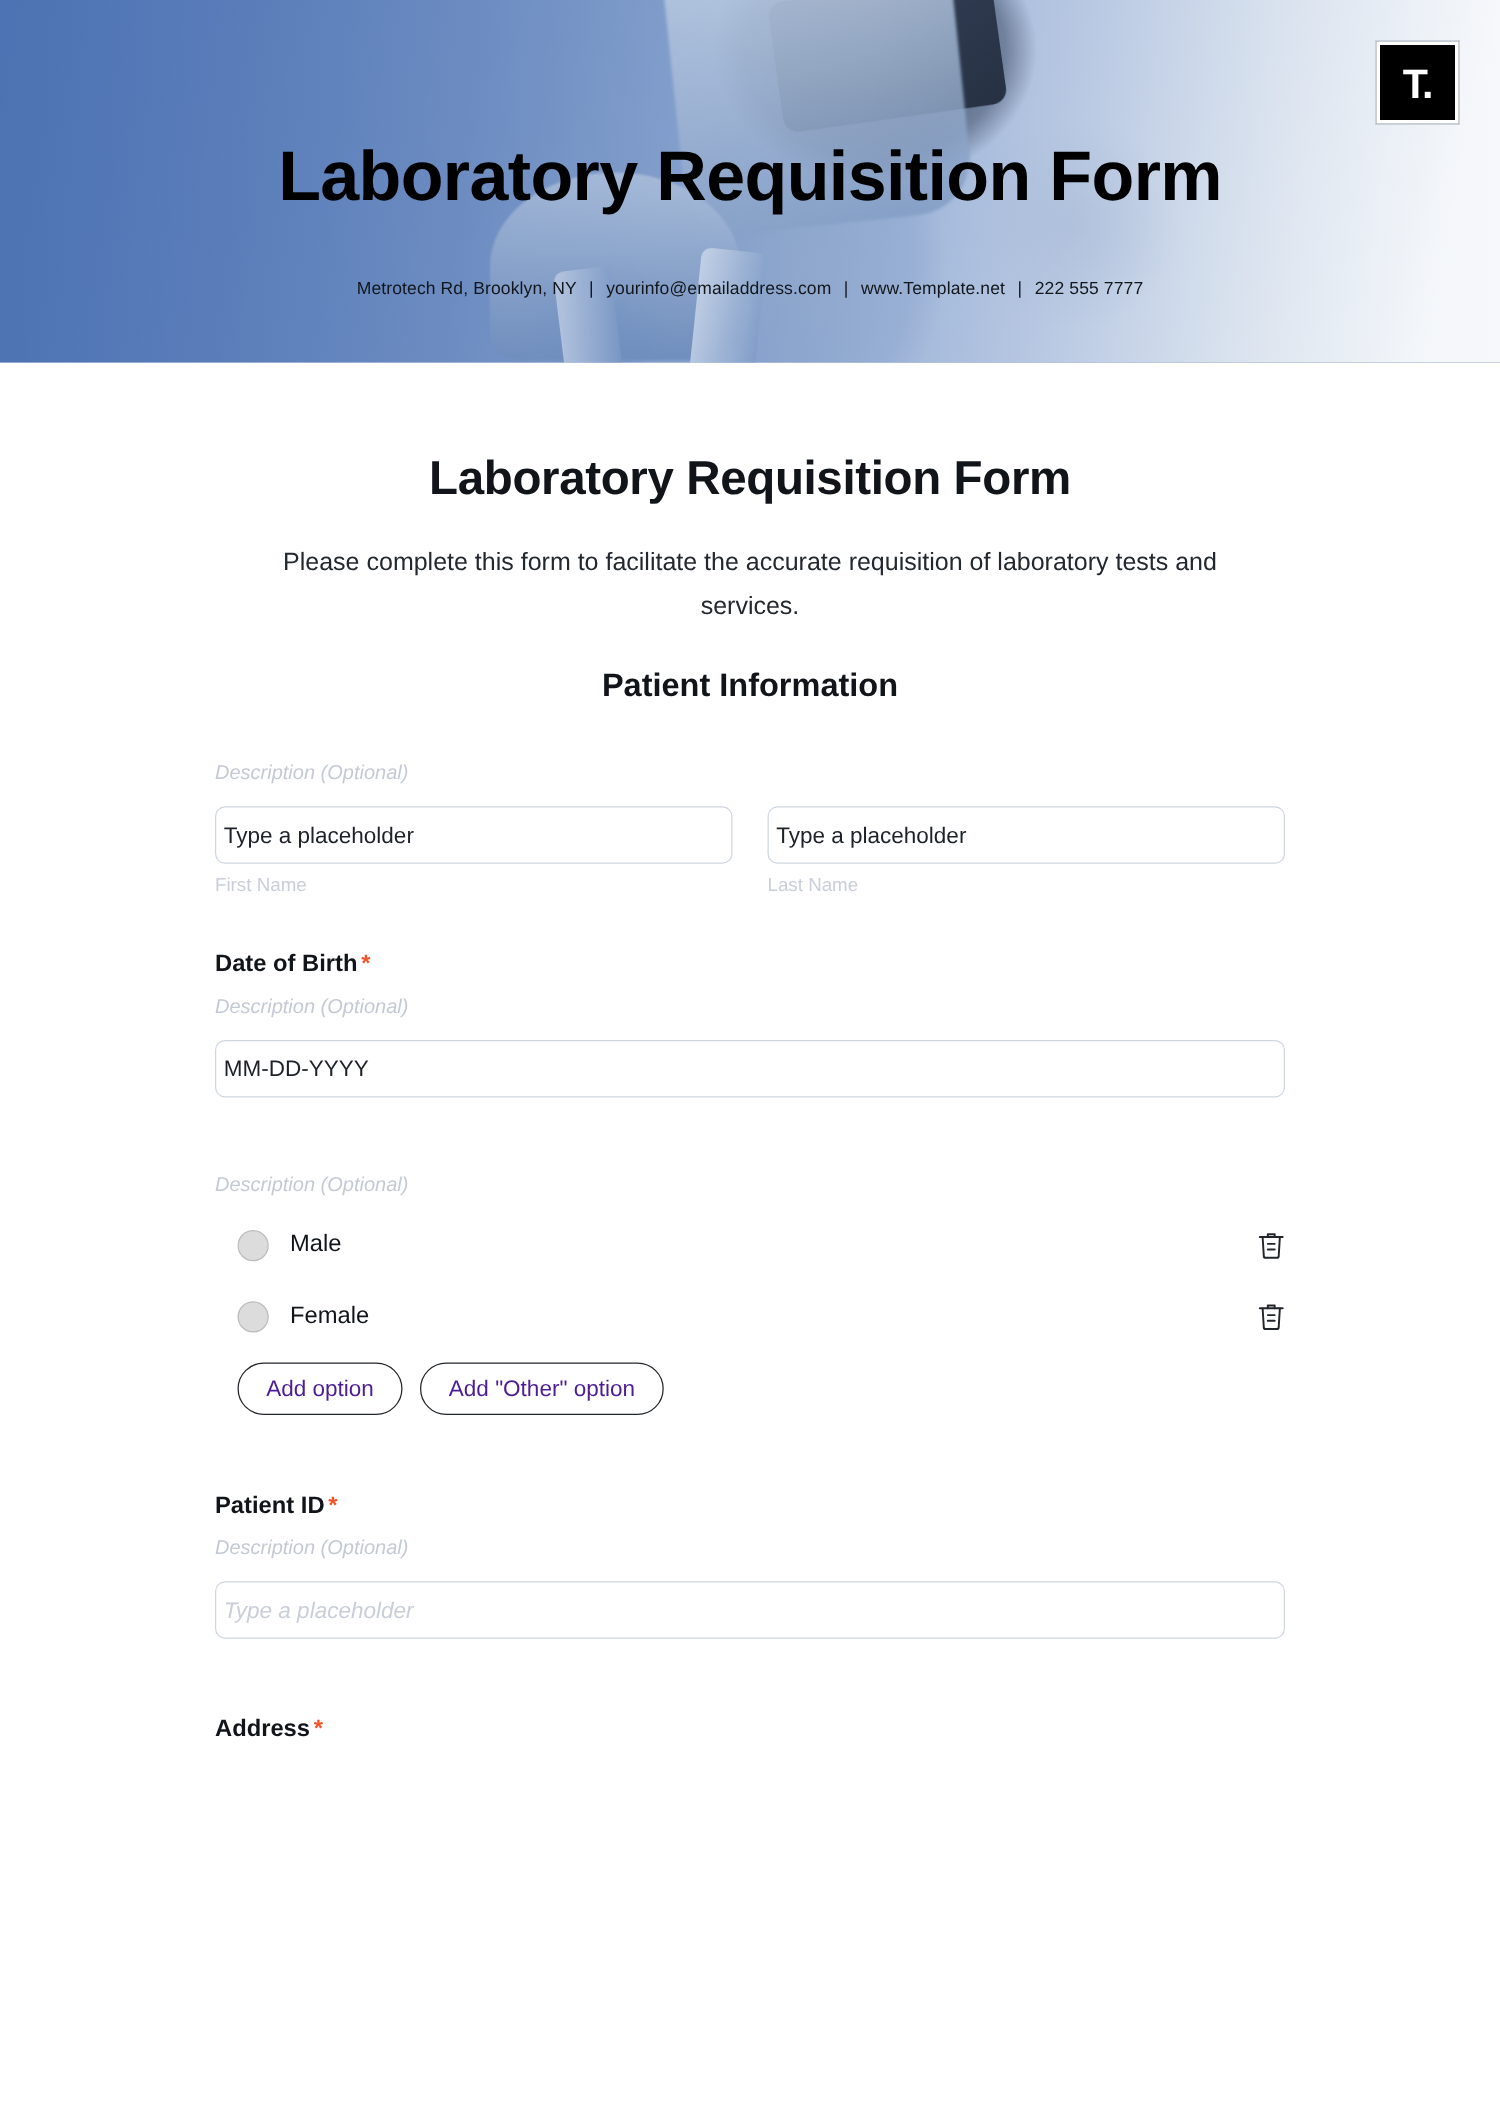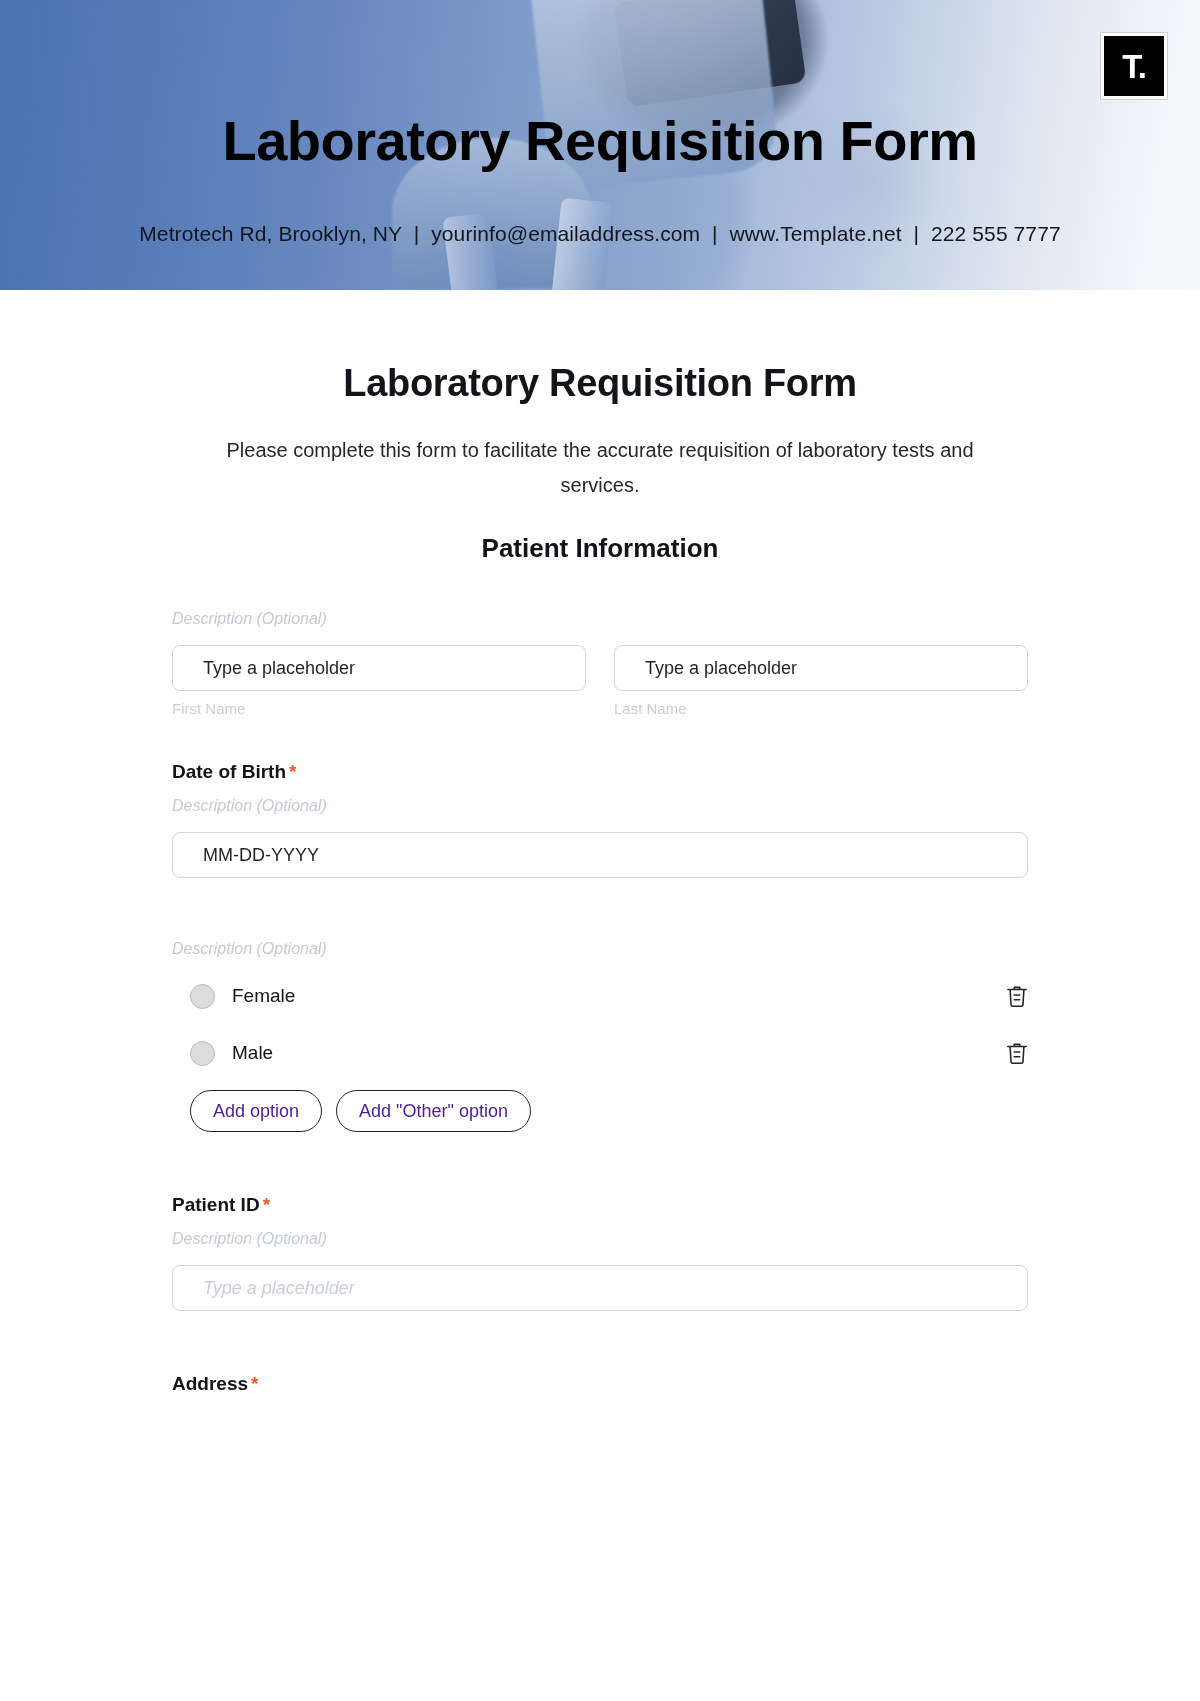--- a/index.html
+++ b/index.html
@@ -74,21 +74,21 @@
     text-align: center;
     font-size: 56px;
     font-weight: 700;
     letter-spacing: -0.5px;
     color: #000000;
   }
   .banner-contact {
     position: absolute;
     left: 0; right: 0; top: 222px;
     text-align: center;
-    font-size: 21px;
+    font-size: 14px;
     font-weight: 500;
     color: #12161c;
     letter-spacing: 0.1px;
   }
   .banner-contact .sep { padding: 0 6px; }
   .logo {
     position: absolute;
     right: 33px; top: 33px;
     width: 66px; height: 66px;
     background: #000000;
@@ -153,21 +153,21 @@
     font-size: 15px;
     color: #c9ced8;
     margin-top: 9px;
   }
 
   .input {
     width: 100%;
     height: 46px;
     border: 1px solid #cfd6e0;
     border-radius: 8px;
-    padding: 0 30px;
+    padding: 0 6px;
     font-size: 18px;
     color: #1e2228;
     background: #ffffff;
     font-family: "Liberation Sans", sans-serif;
     display: flex;
     align-items: center;
   }
   .input.ph { color: #c9ced8; font-style: italic; }
 
   .row2 { display: flex; gap: 28px; }
@@ -269,44 +269,44 @@
       </div>
       <div class="field-desc">Description (Optional)</div>
       <div class="input">MM-DD-YYYY</div>
     </div>
 
     <div class="field gap-lg">
       <div class="field-desc">Description (Optional)</div>
 
       <div class="opt-row">
         <span class="radio"></span>
+        <span class="opt-label">Male</span>
+        <span class="trash">
+          <svg viewBox="0 0 24 26" width="22" height="24" fill="none" stroke="#22262b" stroke-width="1.7" stroke-linecap="round" stroke-linejoin="round">
+            <path d="M2 6h20"></path>
+            <path d="M9 6V3.6h6V6"></path>
+            <path d="M4.5 6.5l1 16.2a1.6 1.6 0 0 0 1.6 1.5h9.8a1.6 1.6 0 0 0 1.6-1.5l1-16.2"></path>
+            <path d="M9 12h6M9 17h6"></path>
+          </svg>
+        </span>
+      </div>
+
+      <div class="opt-row">
+        <span class="radio"></span>
         <span class="opt-label">Female</span>
         <span class="trash">
           <svg viewBox="0 0 24 26" width="22" height="24" fill="none" stroke="#22262b" stroke-width="1.7" stroke-linecap="round" stroke-linejoin="round">
             <path d="M2 6h20"></path>
             <path d="M9 6V3.6h6V6"></path>
             <path d="M4.5 6.5l1 16.2a1.6 1.6 0 0 0 1.6 1.5h9.8a1.6 1.6 0 0 0 1.6-1.5l1-16.2"></path>
             <path d="M9 12h6M9 17h6"></path>
           </svg>
         </span>
       </div>
 
-      <div class="opt-row">
-        <span class="radio"></span>
-        <span class="opt-label">Male</span>
-        <span class="trash">
-          <svg viewBox="0 0 24 26" width="22" height="24" fill="none" stroke="#22262b" stroke-width="1.7" stroke-linecap="round" stroke-linejoin="round">
-            <path d="M2 6h20"></path>
-            <path d="M9 6V3.6h6V6"></path>
-            <path d="M4.5 6.5l1 16.2a1.6 1.6 0 0 0 1.6 1.5h9.8a1.6 1.6 0 0 0 1.6-1.5l1-16.2"></path>
-            <path d="M9 12h6M9 17h6"></path>
-          </svg>
-        </span>
-      </div>
-
       <div class="btn-row">
         <button class="pill">Add option</button>
         <button class="pill">Add "Other" option</button>
       </div>
     </div>
 
     <div class="field gap-lg">
       <div class="field-label">
         <span>Patient ID</span><span class="req">*</span>
       </div>

